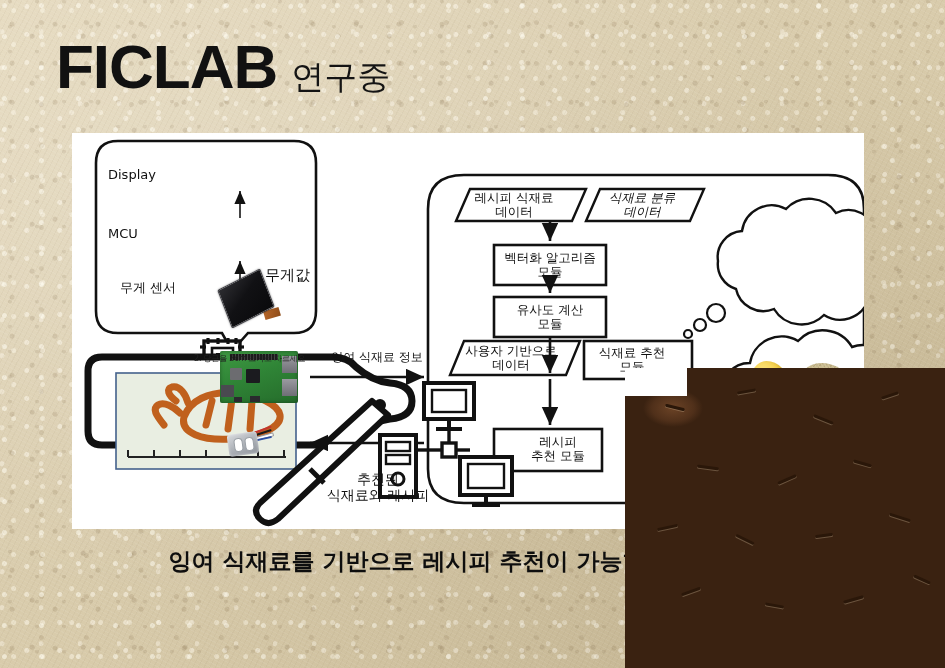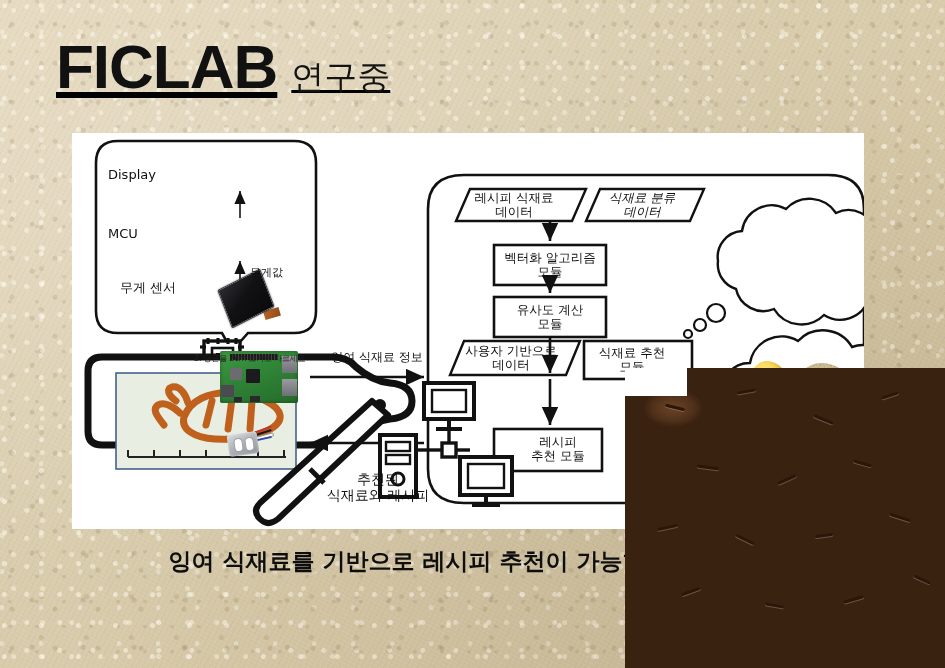--- a/index.html
+++ b/index.html
@@ -31,21 +31,21 @@
       repeating-linear-gradient(27deg, rgba(255,255,255,0.055) 0 1px, transparent 1px 4px),
       repeating-linear-gradient(-63deg, rgba(120,100,70,0.05) 0 1px, transparent 1px 5px),
       radial-gradient(ellipse at 20% 30%, rgba(255,255,255,0.18), transparent 60%),
       radial-gradient(ellipse at 85% 80%, rgba(110,92,63,0.16), transparent 65%);
     pointer-events: none;
   }
 
   
   #title-block {
     position: absolute; left: 56px; top: 36px;
-    display: flex; align-items: baseline; gap: 14px; text-decoration: underline;
+    display: flex; align-items: baseline; gap: 14px;
   }
   #brand-title {
     font-size: 62px; font-weight: bold; color: #111111;
     letter-spacing: -1px; line-height: 1;
     font-family: "Liberation Sans", "DejaVu Sans", sans-serif;
   }
   #title-sub {
     font-size: 33px; color: #141414; line-height: 1;
     font-family: "DejaVu Sans", "Liberation Sans", sans-serif;
   }
@@ -488,21 +488,21 @@
 
       <div id="food-udon" class="food">
         <div id="udon-noodles"></div>
         <div id="udon-green"></div>
       </div>
 
       <div class="dg-text" style="left:36px; top:12px; width:80px; text-align:left; font-size:13px;margin-top:23px;">Display</div>
       <div class="dg-text" style="left:36px; top:94px; width:80px; text-align:left; font-size:13px;">MCU</div>
       <div class="dg-text" style="left:30px; top:148px; width:92px; text-align:center; font-size:13px;">무게 센서</div>
 
-      <div class="dg-text" style="left:178px; top:134px; width:60px; text-align:left; font-size:11px;">무게값</div>
+      <div class="dg-text" style="left:178px; top:134px; width:60px; text-align:right; font-size:15px;">무게값</div>
 
       <div id="board-screen-text">2. 당근을 2cm 크기로 자르세요</div>
 
       <div class="dg-text" style="left:242px; top:218px; width:126px; font-size:12px;">잉여 식재료 정보</div>
       <div class="dg-text" style="left:246px; top:331px; width:120px; font-size:14px;margin-top:8px;">추천된
 식재료와 레시피</div>
 
       <div class="dg-text" style="left:386px; top:58px; width:112px; font-size:12.5px;">레시피 식재료
 데이터</div>
       <div class="dg-text" style="left:516px; top:58px; width:108px; font-size:12.5px;font-style:italic;">식재료 분류

